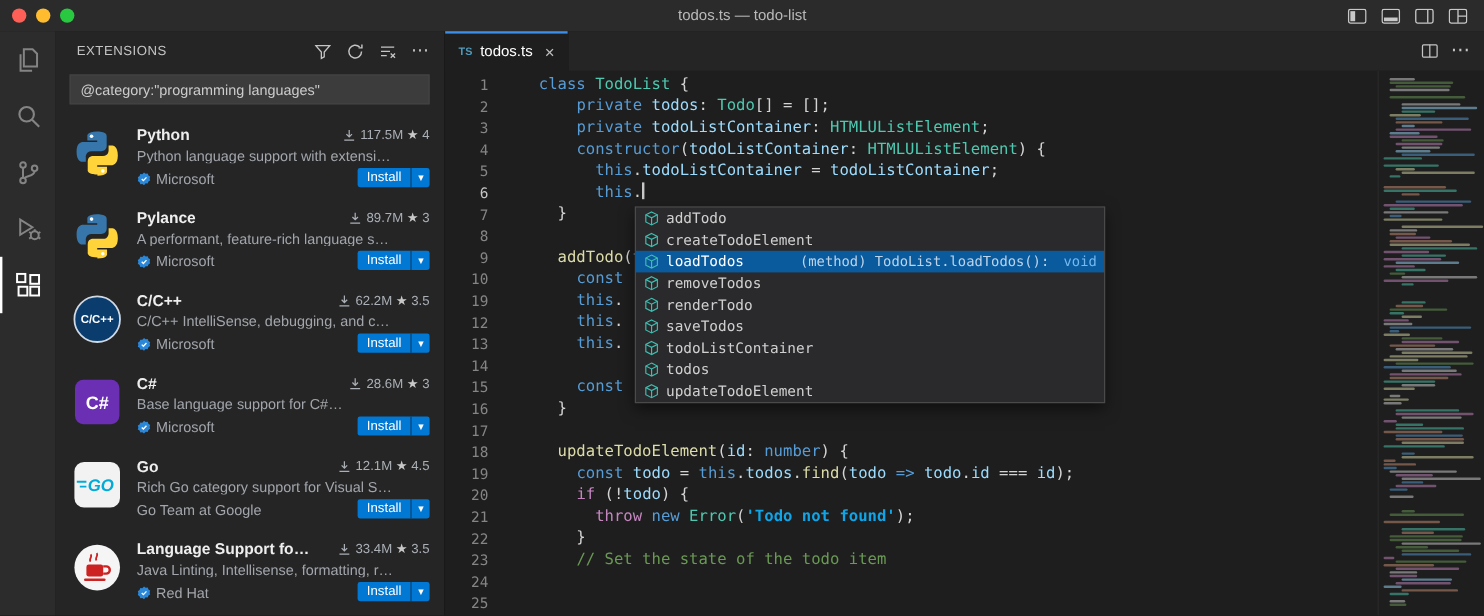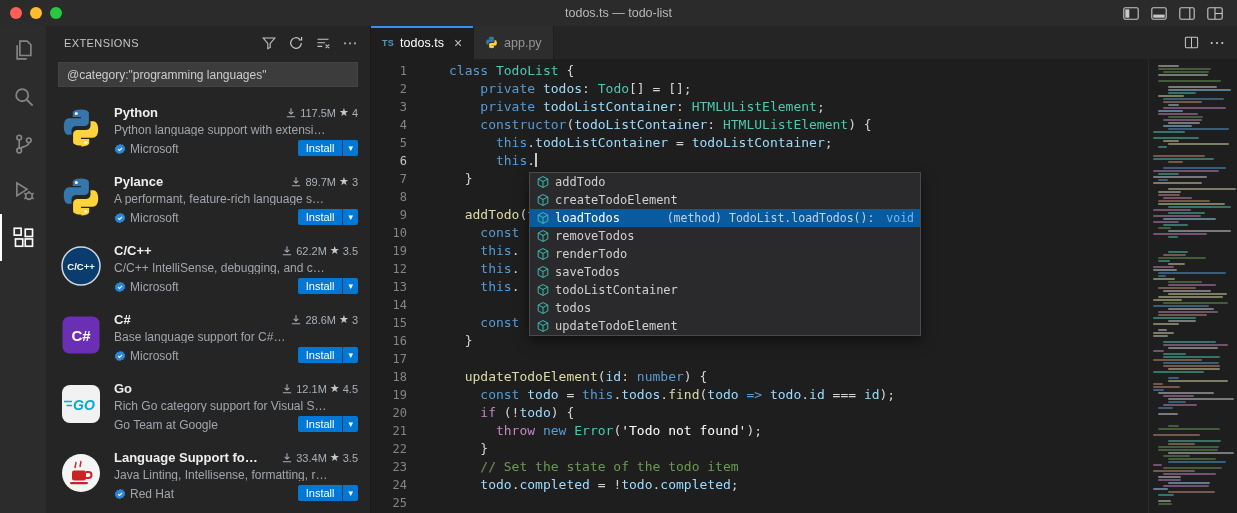--- a/index.html
+++ b/index.html
@@ -64,21 +64,21 @@
   .tab-actions svg{width:15px;height:15px;display:block;}
   .tab-actions .more-glyph{font-size:16px;}
 
   .editor-body{flex:1;display:flex;position:relative;min-height:0;font-family:"DejaVu Sans Mono",monospace;}
   .gutter{width:44px;padding-top:3px;padding-right:8px;flex-shrink:0;text-align:right;box-sizing:border-box;}
   .ln{height:18px;line-height:18px;font-size:12px;color:#858585;}
   .ln.active{color:#c6c6c6;}
   .code{flex:1;padding-top:3px;padding-left:34px;overflow:hidden;min-width:0;}
   .code-line{height:18px;line-height:18px;font-size:13px;white-space:pre;}
   .tk-kw{color:#569cd6;} .tk-ct{color:#c586c0;} .tk-ty{color:#4ec9b0;} .tk-vr{color:#9cdcfe;}
-  .tk-fn{color:#dcdcaa;} .tk-st{color:#ffffff;} .tk-cm{color:#6a9955;} .tk-pl{color:#d4d4d4;}
+  .tk-fn{color:#dcdcaa;} .tk-st{color:#0ea5e9;font-weight:bold;} .tk-cm{color:#6a9955;} .tk-pl{color:#d4d4d4;}
   .cursor{display:inline-block;width:1.5px;height:14px;background:#c8c8c8;vertical-align:-2px;animation:blink 1s steps(2) infinite;}
   @keyframes blink{50%{opacity:0;}}
   .minimap{width:88px;flex-shrink:0;position:relative;border-left:1px solid #2a2a2a;overflow:hidden;background:#1e1e1e;}
 
   
   .suggest{position:absolute;left:158px;top:113px;width:390px;background:#2a2a2c;border:1px solid #4a4a4a;box-shadow:0 5px 12px rgba(0,0,0,.5);z-index:5;}
   .suggest-row{height:18px;display:flex;align-items:center;gap:5px;padding:0 6px;font-size:12px;color:#d0d0d0;font-family:"DejaVu Sans Mono",monospace;cursor:pointer;}
   .suggest-row.selected{background:#0a5a9e;color:#ffffff;}
   .s-icon{width:14px;height:14px;flex-shrink:0;display:flex;}
   .s-icon svg{width:14px;height:14px;stroke:#3fbdb0;display:block;}
@@ -416,29 +416,20 @@
   </div>
 </div>
     </div>
 
     <div class="editor">
       <div class="tabbar">
         <div class="tab active">
           <span class="ts-icon">TS</span>
           <span class="tab-label">todos.ts</span>
           <span class="close">×</span>
-        </div>
-        <div class="tab">
-          <span class="py-icon">
-            <svg viewBox="0 0 16 16">
-                <path d="M7.9 1c-3.3 0-3 1.4-3 1.4v1.5h3.1v.5H3.5S1.4 4.2 1.4 7.5s1.8 3.2 1.8 3.2h1.1V9.2s-.1-1.8 1.8-1.8h3.1s1.7 0 1.7-1.7V2.4S11.2 1 7.9 1z" fill="#3776ab"></path>
-                <path d="M8.1 15c3.3 0 3-1.4 3-1.4v-1.5H8v-.5h4.5s2.1.2 2.1-3.1-1.8-3.2-1.8-3.2h-1.1v1.5s.1 1.8-1.8 1.8H6.8s-1.7 0-1.7 1.7v3.3S4.8 15 8.1 15z" fill="#ffd43b"></path>
-              </svg>
-          </span>
-          <span class="tab-label">app.py</span>
         </div>
         <div class="tab-actions">
           <span>
               <svg viewBox="0 0 16 16" fill="none" stroke="currentColor" stroke-width="1.1">
                 <rect x="1.5" y="2.5" width="13" height="11" rx="1"></rect>
                 <line x1="8" y1="2.5" x2="8" y2="13.5"></line>
               </svg>
             </span>
           <span class="more-glyph">⋯</span>
         </div>
@@ -489,21 +480,20 @@
             <div class="code-line"></div>
             <div class="code-line"><span class="tk-pl">    </span><span class="tk-kw">const</span></div>
             <div class="code-line"><span class="tk-pl">  }</span></div>
             <div class="code-line"></div>
             <div class="code-line"><span class="tk-pl">  </span><span class="tk-fn">updateTodoElement</span><span class="tk-pl">(</span><span class="tk-vr">id</span><span class="tk-pl">: </span><span class="tk-kw">number</span><span class="tk-pl">) {</span></div>
             <div class="code-line"><span class="tk-pl">    </span><span class="tk-kw">const</span><span class="tk-pl"> </span><span class="tk-vr">todo</span><span class="tk-pl"> = </span><span class="tk-kw">this</span><span class="tk-pl">.</span><span class="tk-vr">todos</span><span class="tk-pl">.</span><span class="tk-fn">find</span><span class="tk-pl">(</span><span class="tk-vr">todo</span><span class="tk-pl"> </span><span class="tk-kw">=&gt;</span><span class="tk-pl"> </span><span class="tk-vr">todo</span><span class="tk-pl">.</span><span class="tk-vr">id</span><span class="tk-pl"> === </span><span class="tk-vr">id</span><span class="tk-pl">);</span></div>
             <div class="code-line"><span class="tk-pl">    </span><span class="tk-ct">if</span><span class="tk-pl"> (!</span><span class="tk-vr">todo</span><span class="tk-pl">) {</span></div>
             <div class="code-line"><span class="tk-pl">      </span><span class="tk-ct">throw</span><span class="tk-pl"> </span><span class="tk-kw">new</span><span class="tk-pl"> </span><span class="tk-ty">Error</span><span class="tk-pl">(</span><span class="tk-st">'Todo not found'</span><span class="tk-pl">);</span></div>
             <div class="code-line"><span class="tk-pl">    }</span></div>
             <div class="code-line"><span class="tk-pl">    </span><span class="tk-cm">// Set the state of the todo item</span></div>
-            <div class="code-line"><span class="tk-pl">    </span><span class="tk-vr">todo</span><span class="tk-pl">.</span><span class="tk-vr">completed</span><span class="tk-pl"> = !</span><span class="tk-vr">todo</span><span class="tk-pl">.</span><span class="tk-vr">completed</span><span class="tk-pl">;</span></div>
           </div>
         <div class="minimap">
             <div style="position: absolute; height: 2px; border-radius: 1px; top: 6px; left: 9px; width: 21px; background: rgb(212, 212, 212); opacity: 0.5;"></div>
             <div style="position: absolute; height: 2px; border-radius: 1px; top: 9px; left: 9px; width: 53px; background: rgb(106, 153, 85); opacity: 0.5;"></div>
             <div style="position: absolute; height: 2px; border-radius: 1px; top: 12px; left: 14px; width: 46px; background: rgb(106, 153, 85); opacity: 0.5;"></div>
             <div style="position: absolute; height: 2px; border-radius: 1px; top: 15px; left: 9px; width: 50px; background: rgb(212, 212, 212); opacity: 0.5;"></div>
             <div style="position: absolute; height: 2px; border-radius: 1px; top: 21px; left: 9px; width: 63px; background: rgb(106, 153, 85); opacity: 0.5;"></div>
             <div style="position: absolute; height: 2px; border-radius: 1px; top: 27px; left: 19px; width: 49px; background: rgb(212, 212, 212); opacity: 0.5;"></div>
             <div style="position: absolute; height: 2px; border-radius: 1px; top: 30px; left: 19px; width: 63px; background: rgb(156, 220, 254); opacity: 0.5;"></div>
             <div style="position: absolute; height: 2px; border-radius: 1px; top: 33px; left: 19px; width: 28px; background: rgb(78, 201, 176); opacity: 0.5;"></div>

